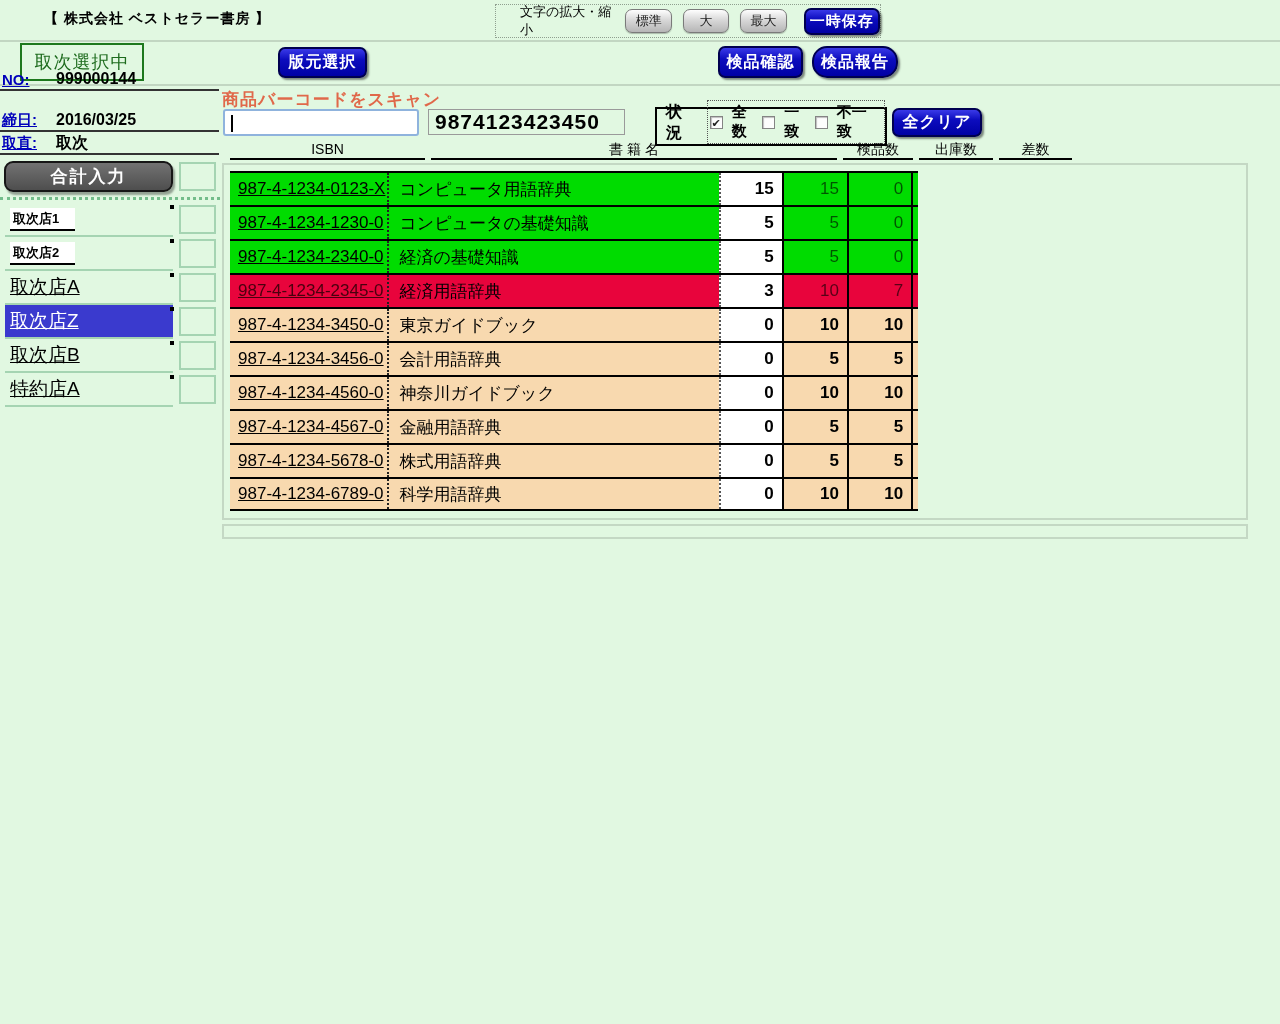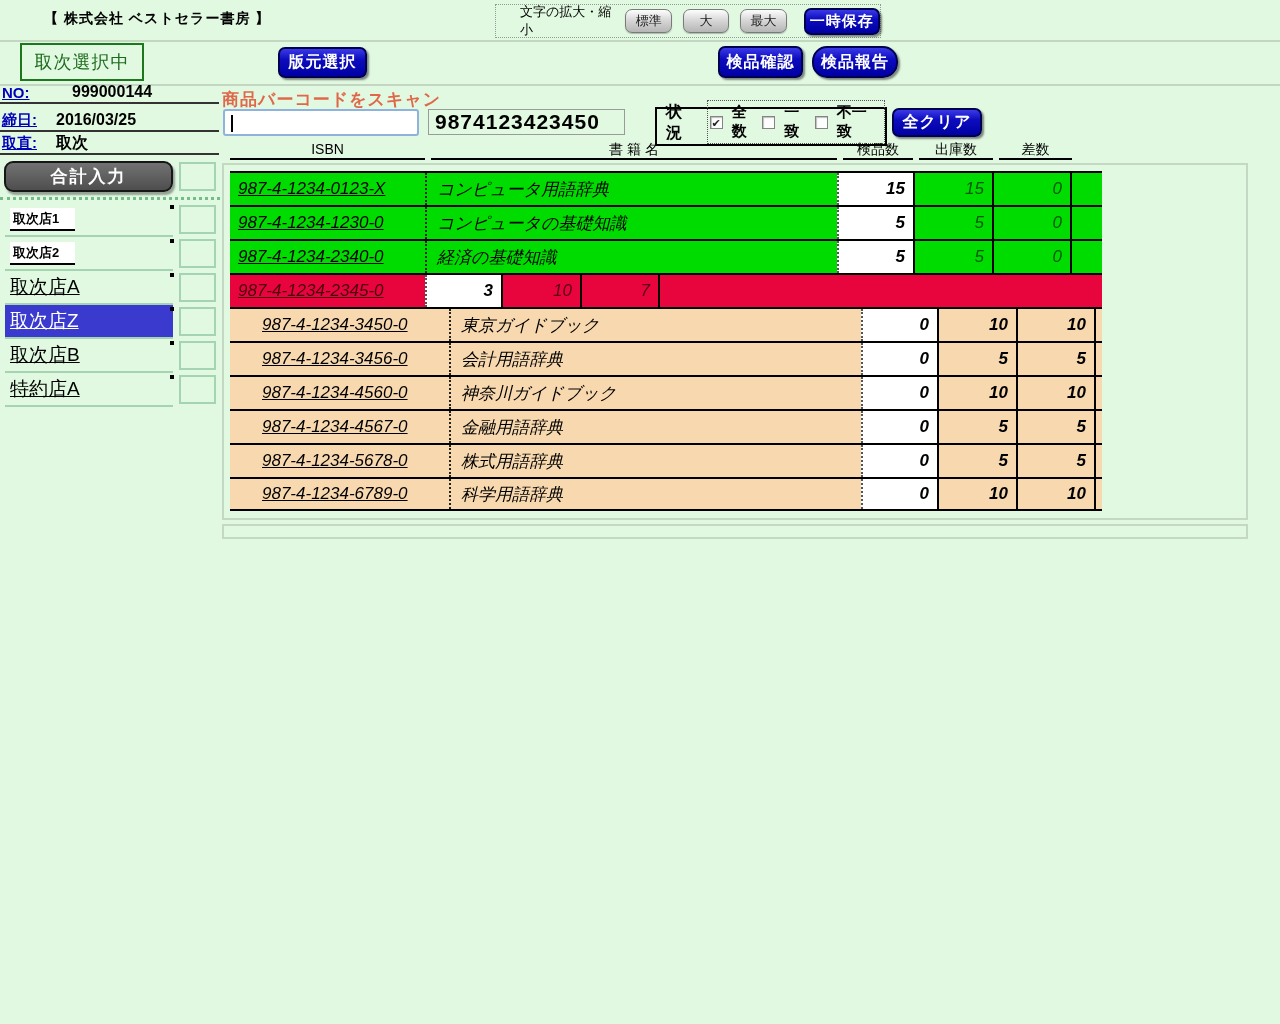--- a/index.html
+++ b/index.html
@@ -56,21 +56,21 @@
   #btn-report   { left:812px; top:46px; width:86px; height:32px; font-size:16px;border-radius:15px; }
 
   
   .info-row {
     position:absolute; left:0; width:219px; height:22px;
     border-bottom:2px solid #333;
     display:flex; align-items:center;
   }
   .info-label { color:#0000bb; font-weight:bold; font-size:15px; text-decoration:underline; margin-left:2px; width:54px; }
   .info-value { font-size:16px; font-weight:bold; }
-  #info-no   { top:82px;gap:16px; }
+  #info-no   { top:69px; }
   #info-date { top:110px; }
   #info-route{ top:133px; }
 
   #btn-total {
     left:4px; top:161px; width:169px; height:31px;
     border:2px solid #161616; border-radius:9px;
     background:linear-gradient(#727272, #4e4e4e);
     color:#fff; font-size:17px; font-weight:bold; letter-spacing:2px;
     display:flex; align-items:center; justify-content:center;
     box-shadow:2px 3px 2px rgba(0,0,0,.35);
@@ -141,21 +141,21 @@
     border-bottom:2px solid #000;
     font-size:14px; text-align:center;
   }
   #th-isbn { left:230px; width:195px; }
   #th-name { left:431px; width:406px; }
   #th-insp { left:843px; width:70px; }
   #th-ship { left:919px; width:74px; }
   #th-diff { left:999px; width:73px; }
 
   
-  #inspection-table { left:230px; top:171px; width:872px;font-style:italic; }
+  #inspection-table { left:230px; top:171px; width:688px; }
   .trow { display:flex; height:34px; border-top:2px solid #000; align-items:stretch; }
   .trow:last-child { border-bottom:2px solid #000; }
   .trow.match    { background:#00dc00; }
   .trow.mismatch { background:#e8043c; }
   .trow.pending  { background:#f8d9af;justify-content:flex-end; }
   .cell { display:flex; align-items:center; font-size:17px; }
   .c-isbn { width:195px; padding-left:8px; color:#000; text-decoration:underline; cursor:pointer; }
   .mismatch .c-isbn { color:#4a000e; }
   .c-name { width:412px; padding-left:10px; border-left:2px dotted #222; }
   .c-insp {
@@ -306,20 +306,21 @@
     <div class="trow match">
       <span class="cell c-isbn">987-4-1234-2340-0</span>
       <div class="cell c-name">経済の基礎知識</div>
       <div class="cell c-insp">5</div>
       <div class="cell c-ship">5</div>
       <div class="cell c-diff">0</div>
       <div class="c-sliver"></div>
     </div>
     <div class="trow mismatch">
       <span class="cell c-isbn">987-4-1234-2345-0</span>
+      <div class="cell c-name">経済用語辞典</div>
       <div class="cell c-insp">3</div>
       <div class="cell c-ship">10</div>
       <div class="cell c-diff">7</div>
       <div class="c-sliver"></div>
     </div>
     <div class="trow pending">
       <span class="cell c-isbn">987-4-1234-3450-0</span>
       <div class="cell c-name">東京ガイドブック</div>
       <div class="cell c-insp">0</div>
       <div class="cell c-ship">10</div>

